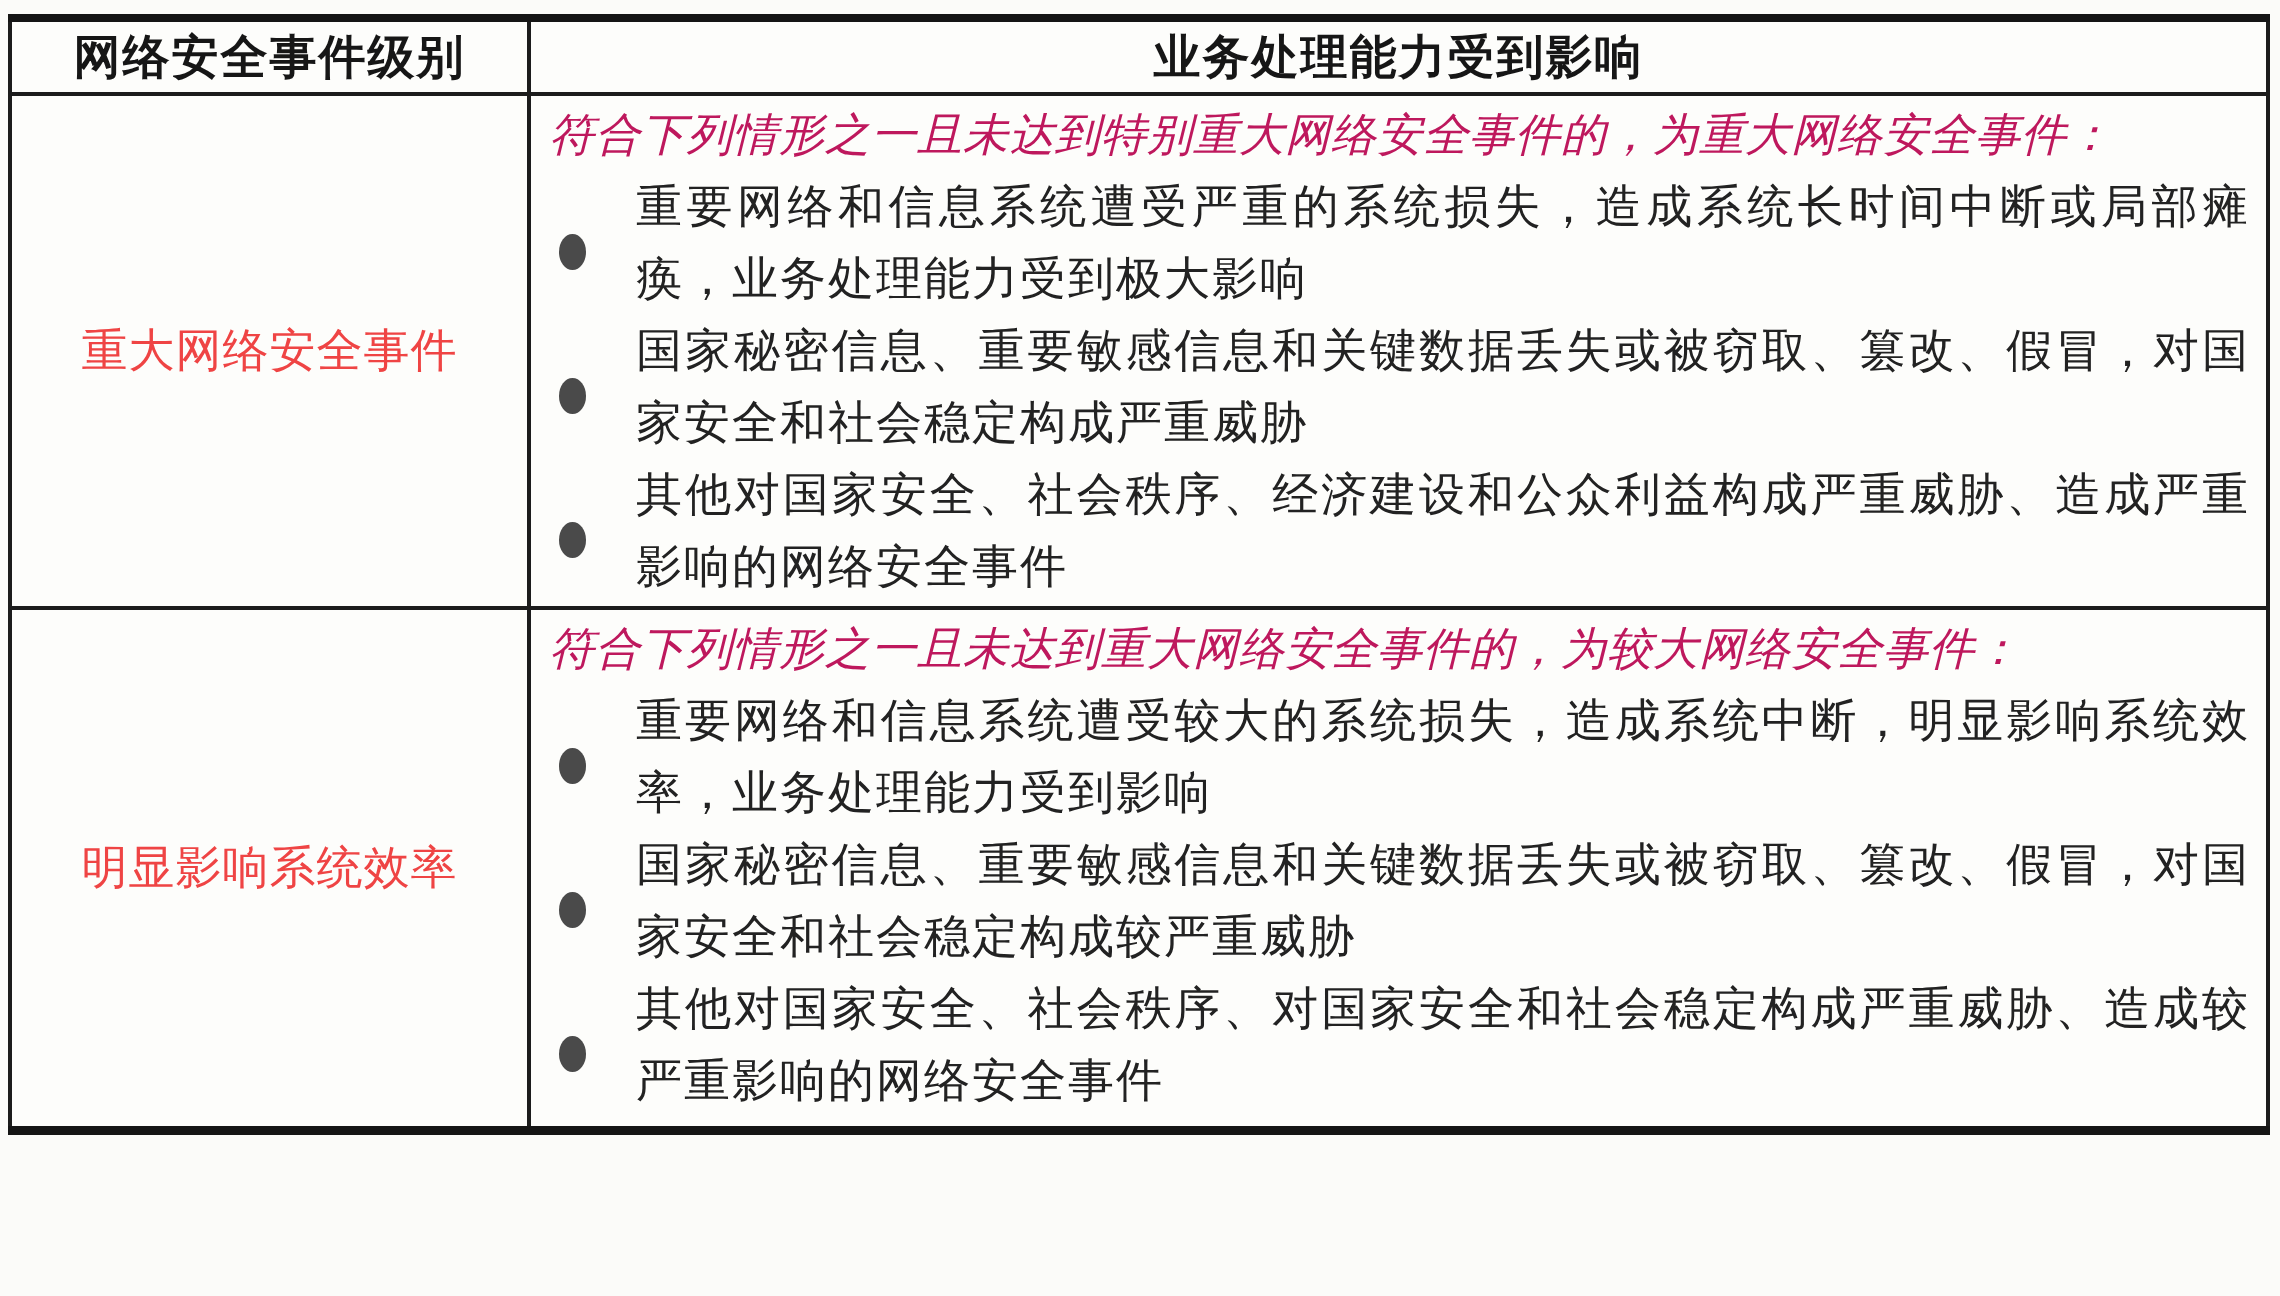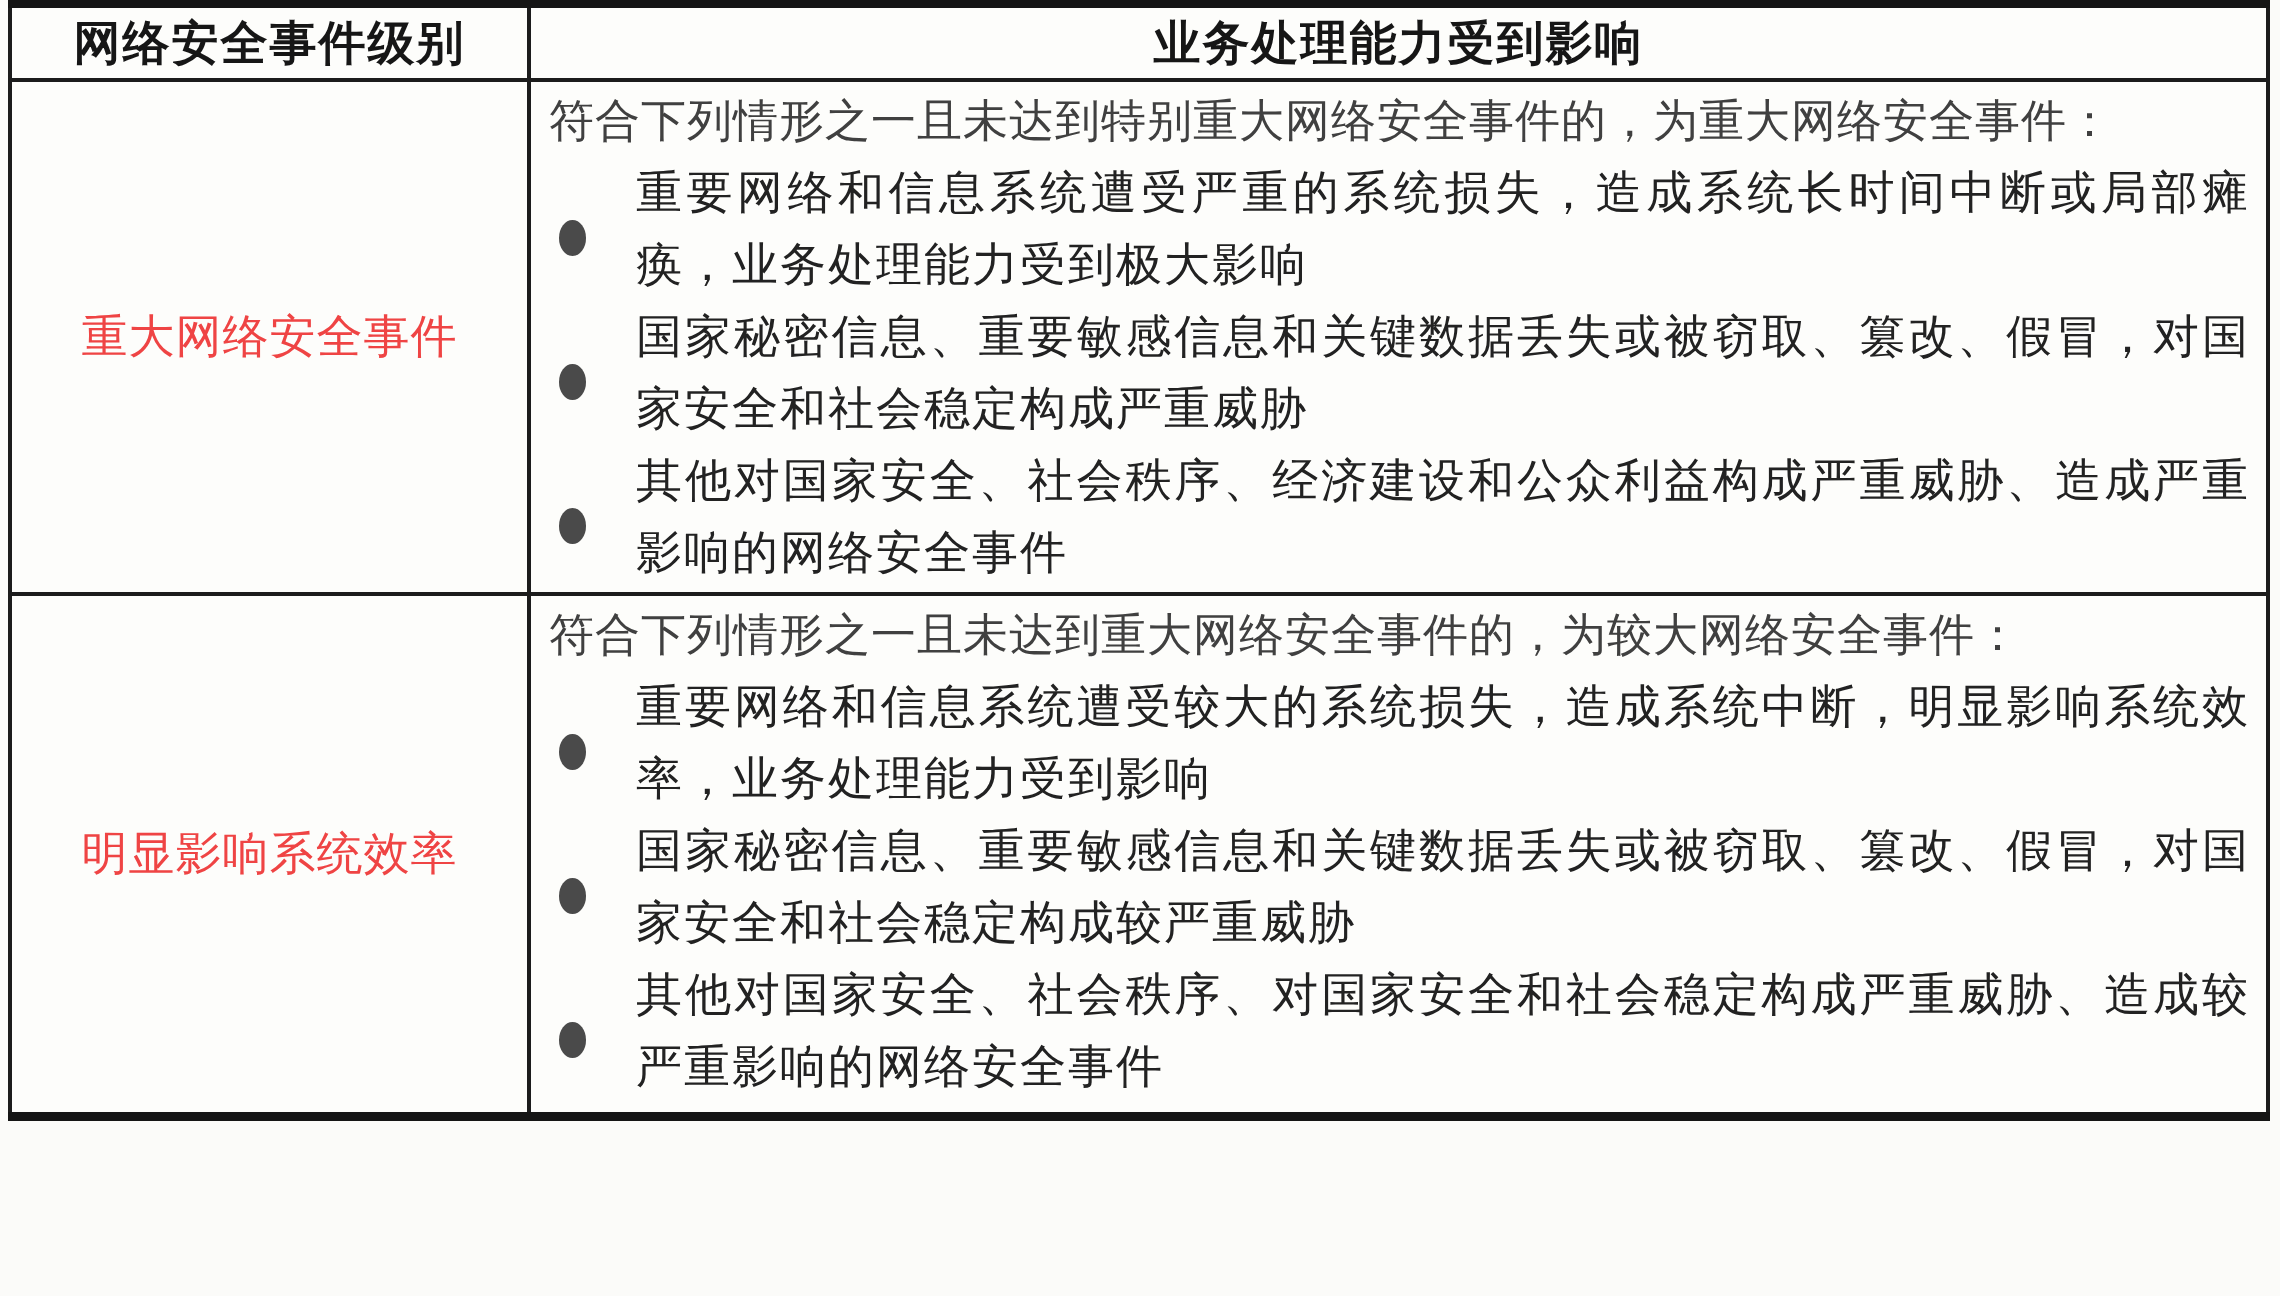--- a/index.html
+++ b/index.html
@@ -9,21 +9,21 @@
     overflow: hidden;
     font-family: "Liberation Serif", serif;
     color: #1e1e1e;
   }
   .page {
     position: relative;
     width: 2280px; height: 1296px;
   }
   table.sec-table {
     position: absolute;
-    left: 8px; top: 0;
+    left: 8px; top: 14px;
     width: 2262px;
     border-collapse: collapse;
     table-layout: fixed;
     background: #fdfdfb;
     border-top: 8px solid #151515;
     border-bottom: 9px solid #151515;
     border-left: 3px solid #222;
     border-right: 3px solid #222;
   }
   col.col-level { width: 519px; }
@@ -51,21 +51,22 @@
   td.desc-cell {
     vertical-align: top;
     padding: 3px 16px 3px 18px;
   }
   .intro {
     font-size: 45px;
     line-height: 72px;
     letter-spacing: 1px;
     text-align: justify;
     text-justify: inter-character;
-    color: #404040;
+    color: #be185d;
+    font-style: italic;
   }
   .bullet { display: flex; align-items: center; }
   .dot {
     flex: none;
     width: 27px; height: 36px;
     margin: 18px 50px 0 10px;
     background: #4a4a4a;
     border-radius: 50%;
   }
   .btext {

